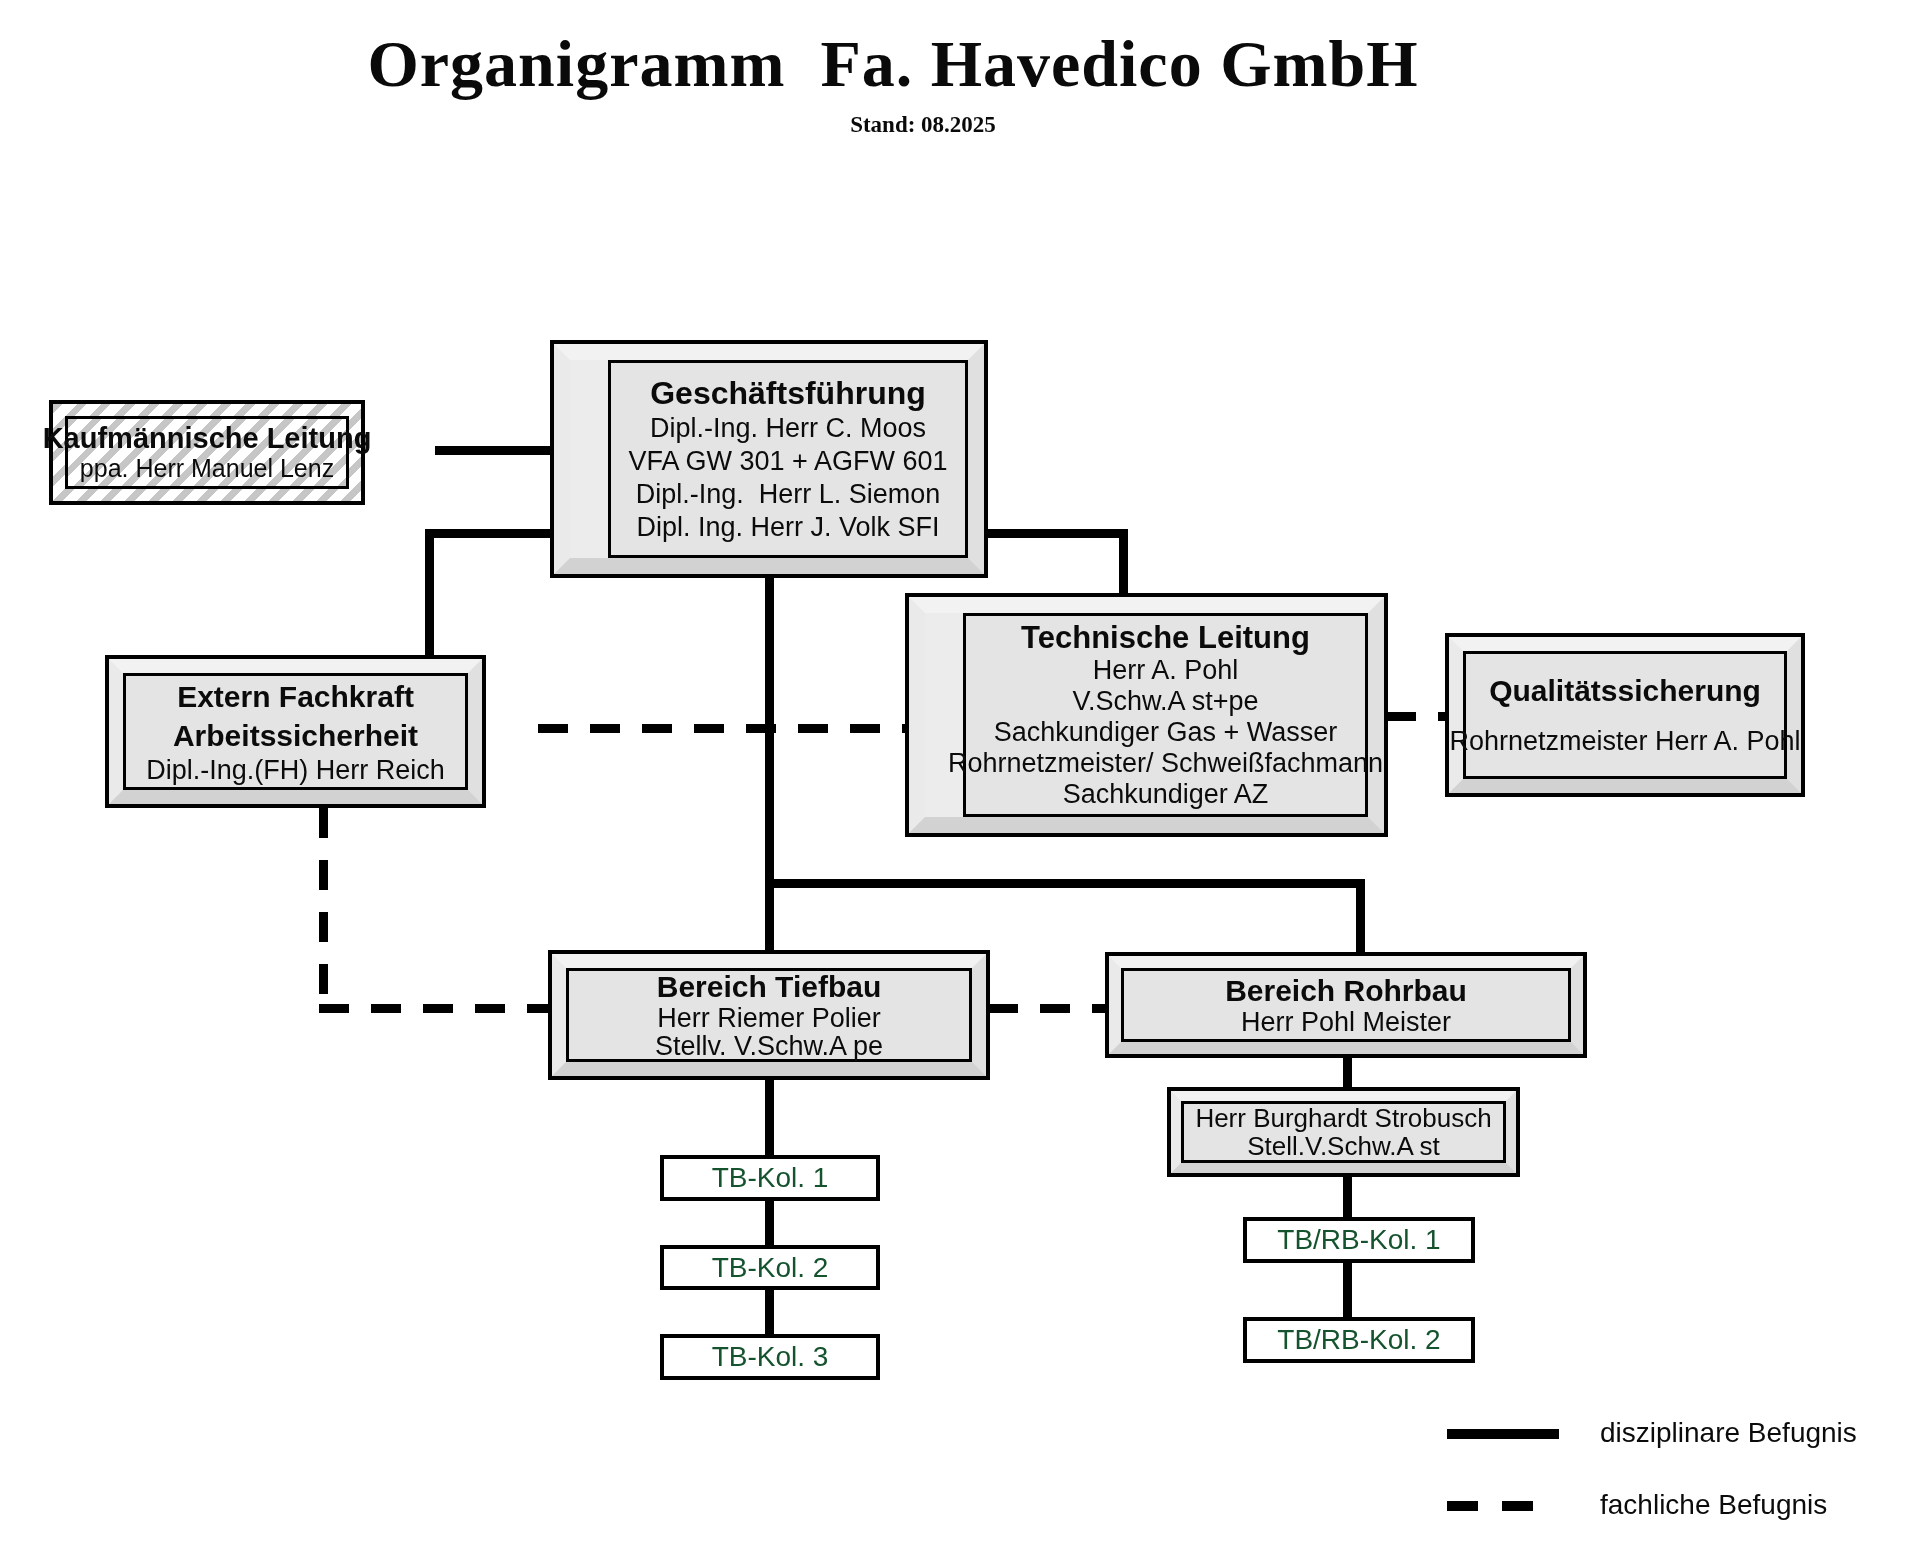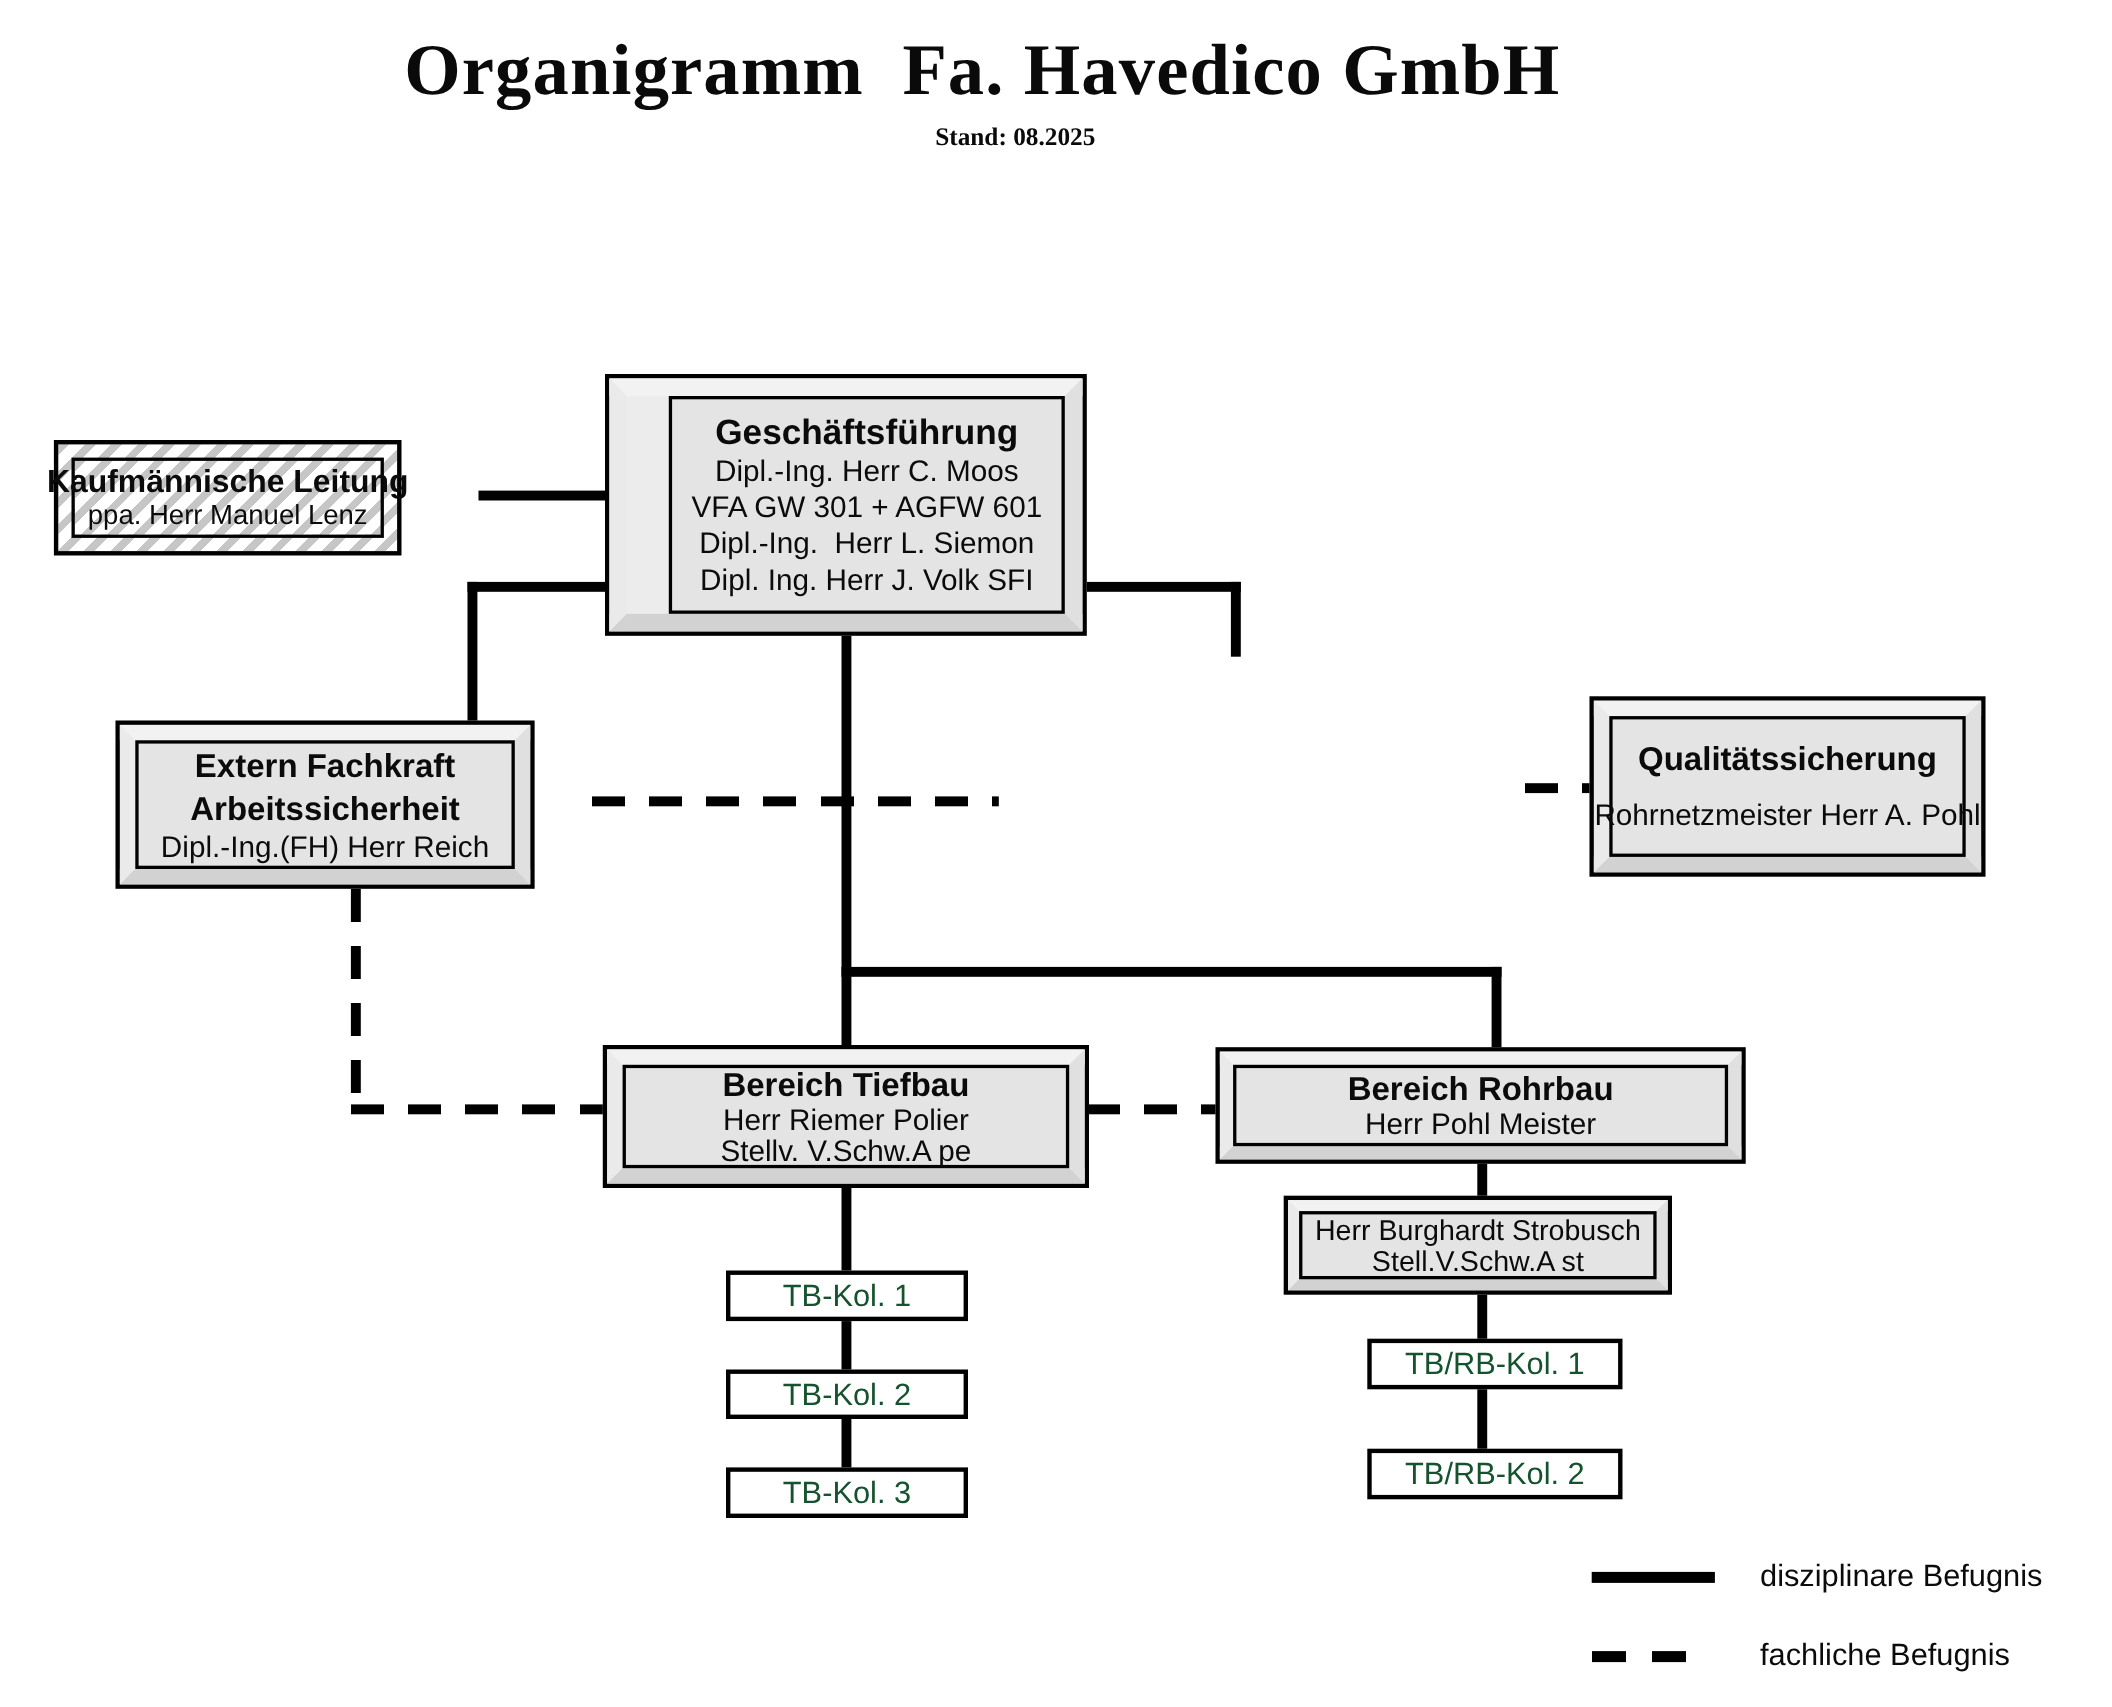--- a/index.html
+++ b/index.html
@@ -102,20 +102,32 @@
   <div class="node" style="left:105px; top:655px; width:381px; height:153px;">
     <div class="frame fw14">
         <div class="panel">
       <div class="bt-sm">Extern Fachkraft</div>
       <div class="bt-sm">Arbeitssicherheit</div>
       <div class="bl" style="line-height:31px;">Dipl.-Ing.(FH) Herr Reich</div>
     </div>
       </div>
   </div>
 
+  <div class="node" style="left:905px; top:593px; width:483px; height:244px;">
+    <div class="frame fw16">
+        <div class="panel">
+      <div class="bt" style="font-size:31px; line-height:35px;">Technische Leitung</div>
+      <div class="bl" style="line-height:31px;">Herr A. Pohl</div>
+      <div class="bl" style="line-height:31px;">V.Schw.A st+pe</div>
+      <div class="bl" style="line-height:31px;">Sachkundiger Gas + Wasser</div>
+      <div class="bl" style="line-height:31px;">Rohrnetzmeister/ Schweißfachmann</div>
+      <div class="bl" style="line-height:31px;">Sachkundiger AZ</div>
+    </div>
+      </div>
+  </div>
 
   <div class="node" style="left:1445px; top:633px; width:360px; height:164px;">
     <div class="frame fw14">
         <div class="panel">
       <div class="bt">Qualitätssicherung</div>
       <div class="bl gap-top">Rohrnetzmeister Herr A. Pohl</div>
     </div>
       </div>
   </div>
 

